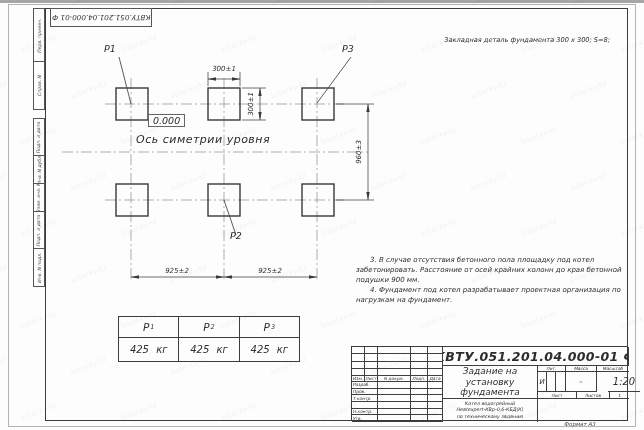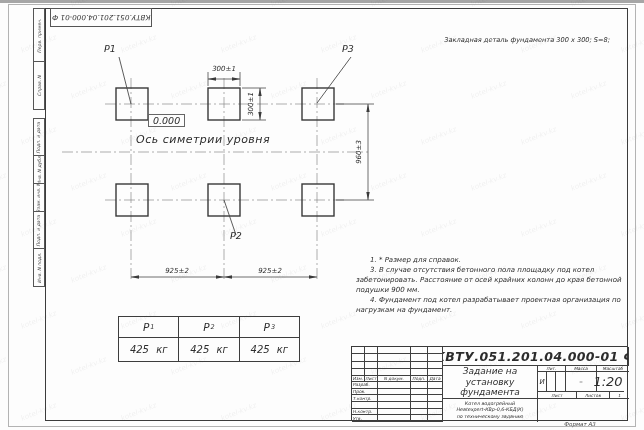--- a/index.html
+++ b/index.html
@@ -230,21 +230,20 @@
   <div class="dt dim" style="left:159px;top:267px;width:36px;">925±2</div>
   <div class="dt dim" style="left:252px;top:267px;width:36px;">925±2</div>
   <div class="dt ptlabel" style="left:104px;top:43px;">P1</div>
   <div class="dt ptlabel" style="left:342px;top:43px;">P3</div>
   <div class="dt ptlabel" style="left:230px;top:230px;">P2</div>
   <div class="dt elev" style="left:148px;top:114px;">0.000</div>
   <div class="dt axislbl" style="left:136px;top:133px;">Ось симетрии уровня</div>
   <div class="dt topnote" style="left:440px;top:36px;width:170px;">Закладная деталь фундамента  300 х 300;  S=8;</div>
 
   <div class="notes">
-    <p>1. * Размер для справок.</p>
     <p>3. В случае отсутствия бетонного пола площадку под котел забетонировать. Расстояние от осей крайних колонн до края бетонной подушки 900 мм.</p>
     <p>4. Фундамент под котел разрабатывает проектная организация по нагрузкам на фундамент.</p>
   </div>
 
   <div class="load-table">
     <div class="lt-row lt-head">
       <div>
           <span>P</span>
           <sub>1</sub>
         </div>
@@ -348,21 +347,21 @@
     </div>
 
     <div class="tb-abs small-lbl" style="left:186px;top:19px;width:28px;height:6px;">Лит.</div>
     <div class="tb-abs small-lbl" style="left:214px;top:19px;width:31px;height:6px;">Масса</div>
     <div class="tb-abs small-lbl" style="left:245px;top:19px;width:32px;height:6px;border-right:none;">Масштаб</div>
 
     <div class="tb-abs" style="left:186px;top:25px;width:9px;height:20px;font-size:7px;">И</div>
     <div class="tb-abs" style="left:195px;top:25px;width:9px;height:20px;"></div>
     <div class="tb-abs" style="left:204px;top:25px;width:10px;height:20px;"></div>
     <div class="tb-abs" style="left:214px;top:25px;width:31px;height:20px;font-size:7px;">–</div>
-    <div class="tb-abs" style="left:240px;top:25px;width:32px;height:20px;font-size:13px;border-right:none;">1:20</div>
+    <div class="tb-abs" style="left:256px;top:25px;width:32px;height:20px;font-size:10px;border-right:none;">1:20</div>
 
     <div class="tb-abs small-lbl" style="left:186px;top:45px;width:39px;height:7px;">Лист</div>
     <div class="tb-abs small-lbl" style="left:225px;top:45px;width:33px;height:7px;">Листов</div>
     <div class="tb-abs small-lbl" style="left:258px;top:45px;width:19px;height:7px;border-right:none;">1</div>
 
     <div class="tb-abs prod">
       <div>Котел водогрейный</div>
       <div>Heatexpert-КВр-0,6-КБД(К)</div>
       <div>по техническому заданию</div>
     </div>

